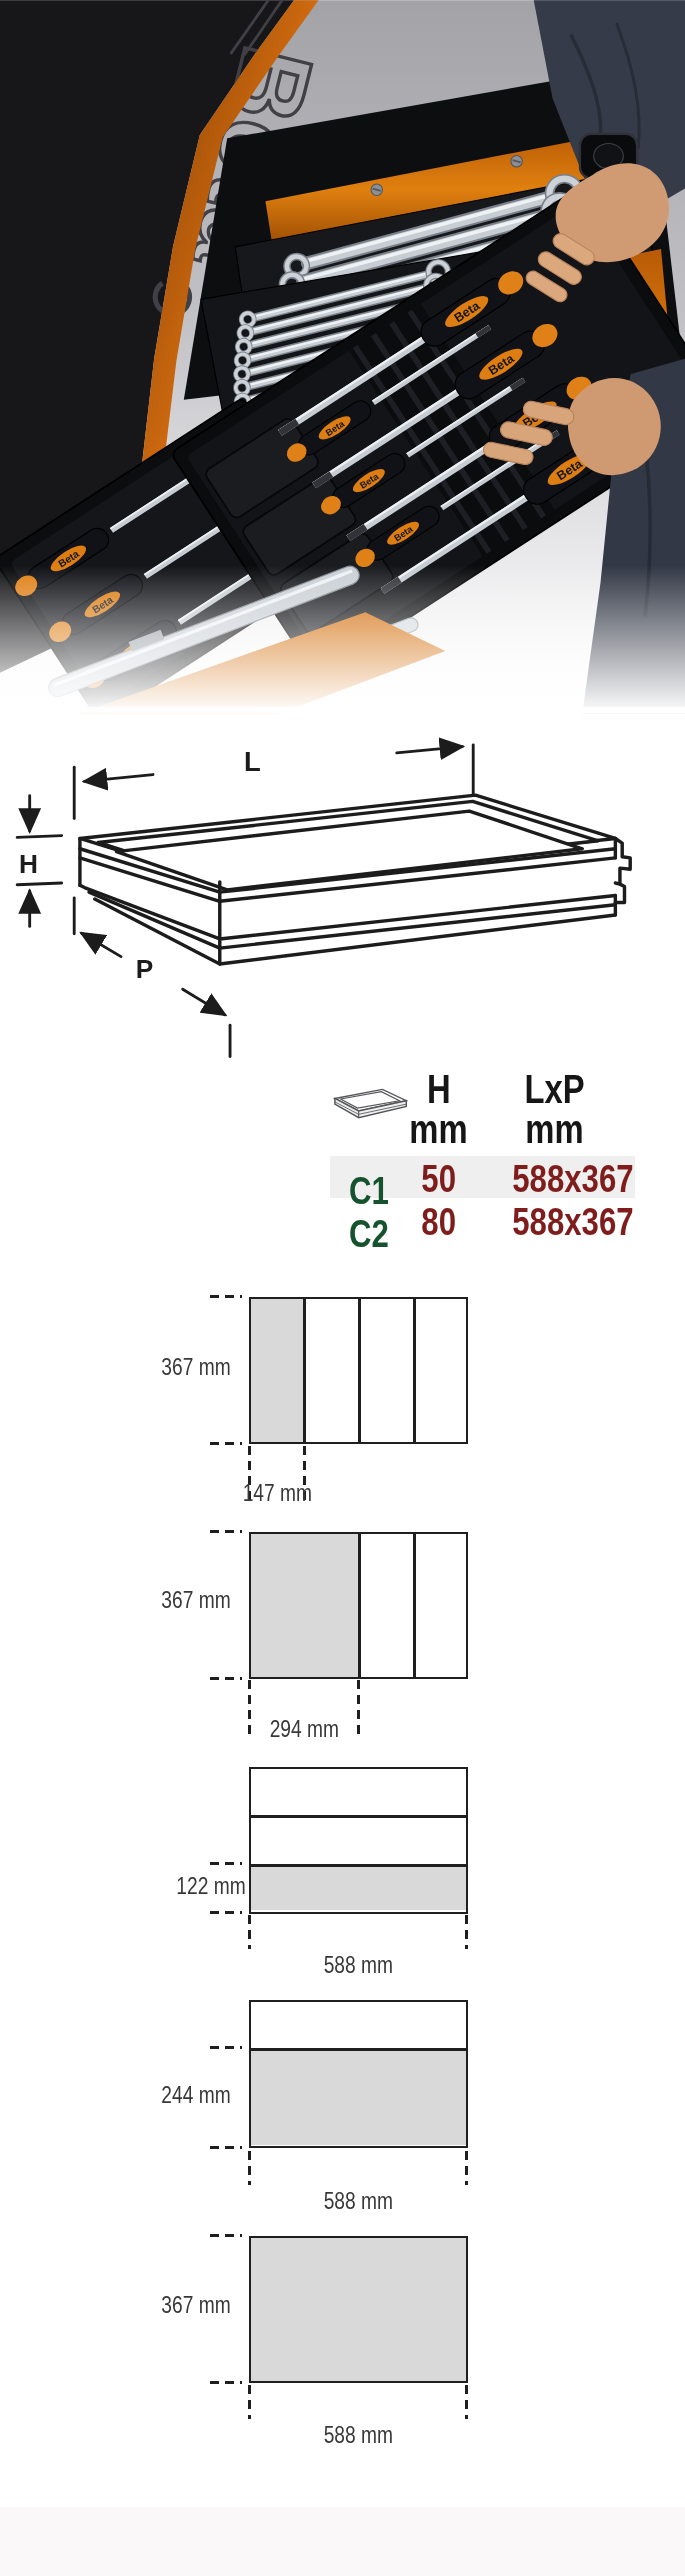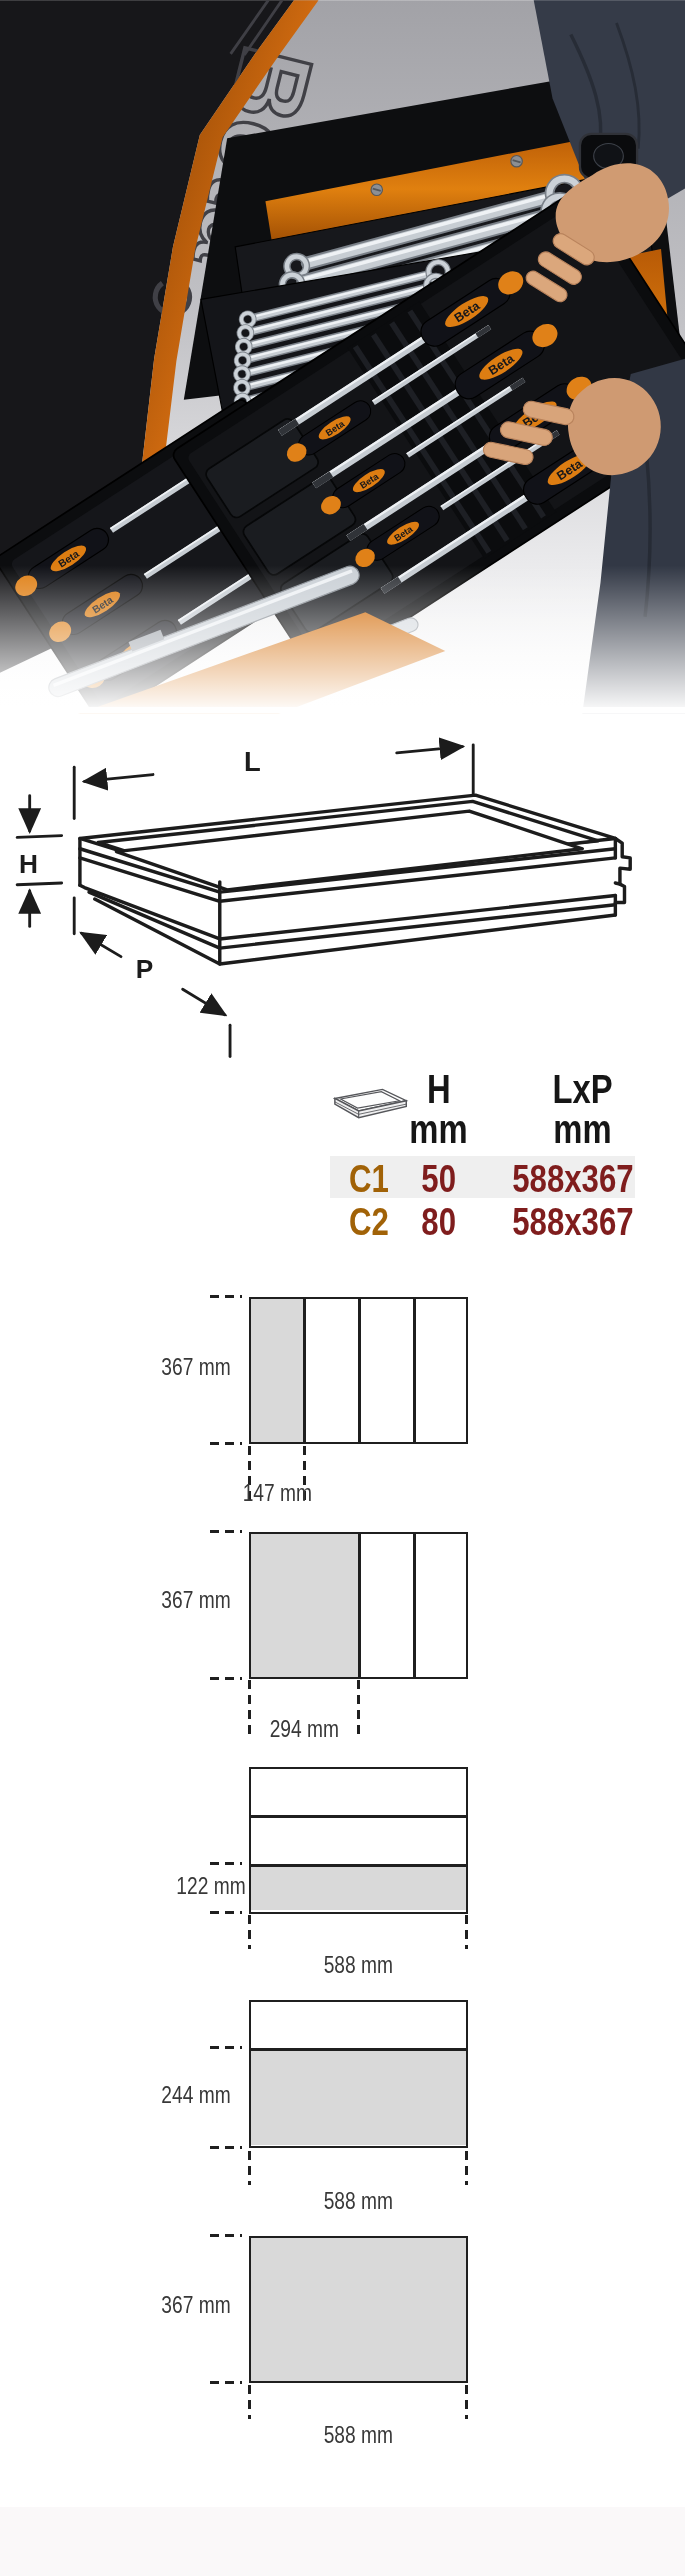--- a/index.html
+++ b/index.html
@@ -11,21 +11,21 @@
   .photo{position:absolute;left:0;top:0;}
   .drawing{position:absolute;left:0;top:714px;}
 
   
   .t-band{position:absolute;left:330px;top:1156px;width:305px;height:42px;background:#efefef;}
   .tray-icon{position:absolute;left:330px;top:1086px;}
   .th{position:absolute;font-weight:bold;font-size:41px;line-height:40px;color:#161616;
       text-align:center;white-space:nowrap;}
   .td{position:absolute;font-weight:bold;font-size:39px;line-height:40px;color:#7f1d1d;
       text-align:center;white-space:nowrap;}
-  .td.code{color:#a16207;}
+  .td.code{color:#14532d;margin-top:12px;}
   .cond{display:inline-block;transform:scaleX(0.8);transform-origin:50% 50%;}
 
   
   .rect{position:absolute;background:#ffffff;border:2.9px solid #1f1f1f;box-sizing:border-box;}
   .fill{position:absolute;background:#d9d9d9;}
   .dvv{position:absolute;top:0;bottom:0;width:2.9px;background:#1f1f1f;}
   .dvh{position:absolute;left:0;right:0;height:2.9px;background:#1f1f1f;}
   .dash-h{position:absolute;height:2.9px;
           background:repeating-linear-gradient(90deg,#1f1f1f 0 9px,transparent 9px 15px);}
   .dash-v{position:absolute;width:2.9px;
@@ -277,21 +277,21 @@
     <path d="M8,28 L50,50 L134,32" fill="none" stroke="#55565a" stroke-width="1.5"></path>
     <path d="M50,44 L50,56" fill="none" stroke="#55565a" stroke-width="2"></path>
   </svg>
 
   <div class="t-band"></div>
 
   <div class="th" style="left:393px;top:1069px;width:91px;">
     <div><span class="cond">H</span></div>
     <div><span class="cond">mm</span></div>
   </div>
-  <div class="th" style="left:537px;top:1069px;width:91px;text-align:center;">
+  <div class="th" style="left:509px;top:1069px;width:91px;text-align:center;">
     <div><span class="cond">LxP</span></div>
     <div><span class="cond">mm</span></div>
   </div>
 
   <div class="td code" style="left:334px;top:1159px;width:69px;">
     <span class="cond">C1</span></div>
   <div class="td" style="left:393px;top:1159px;width:91px;">
     <span class="cond">50</span></div>
   <div class="td" style="left:497px;top:1159px;width:114px;">
     <span class="cond">588x367</span></div>

